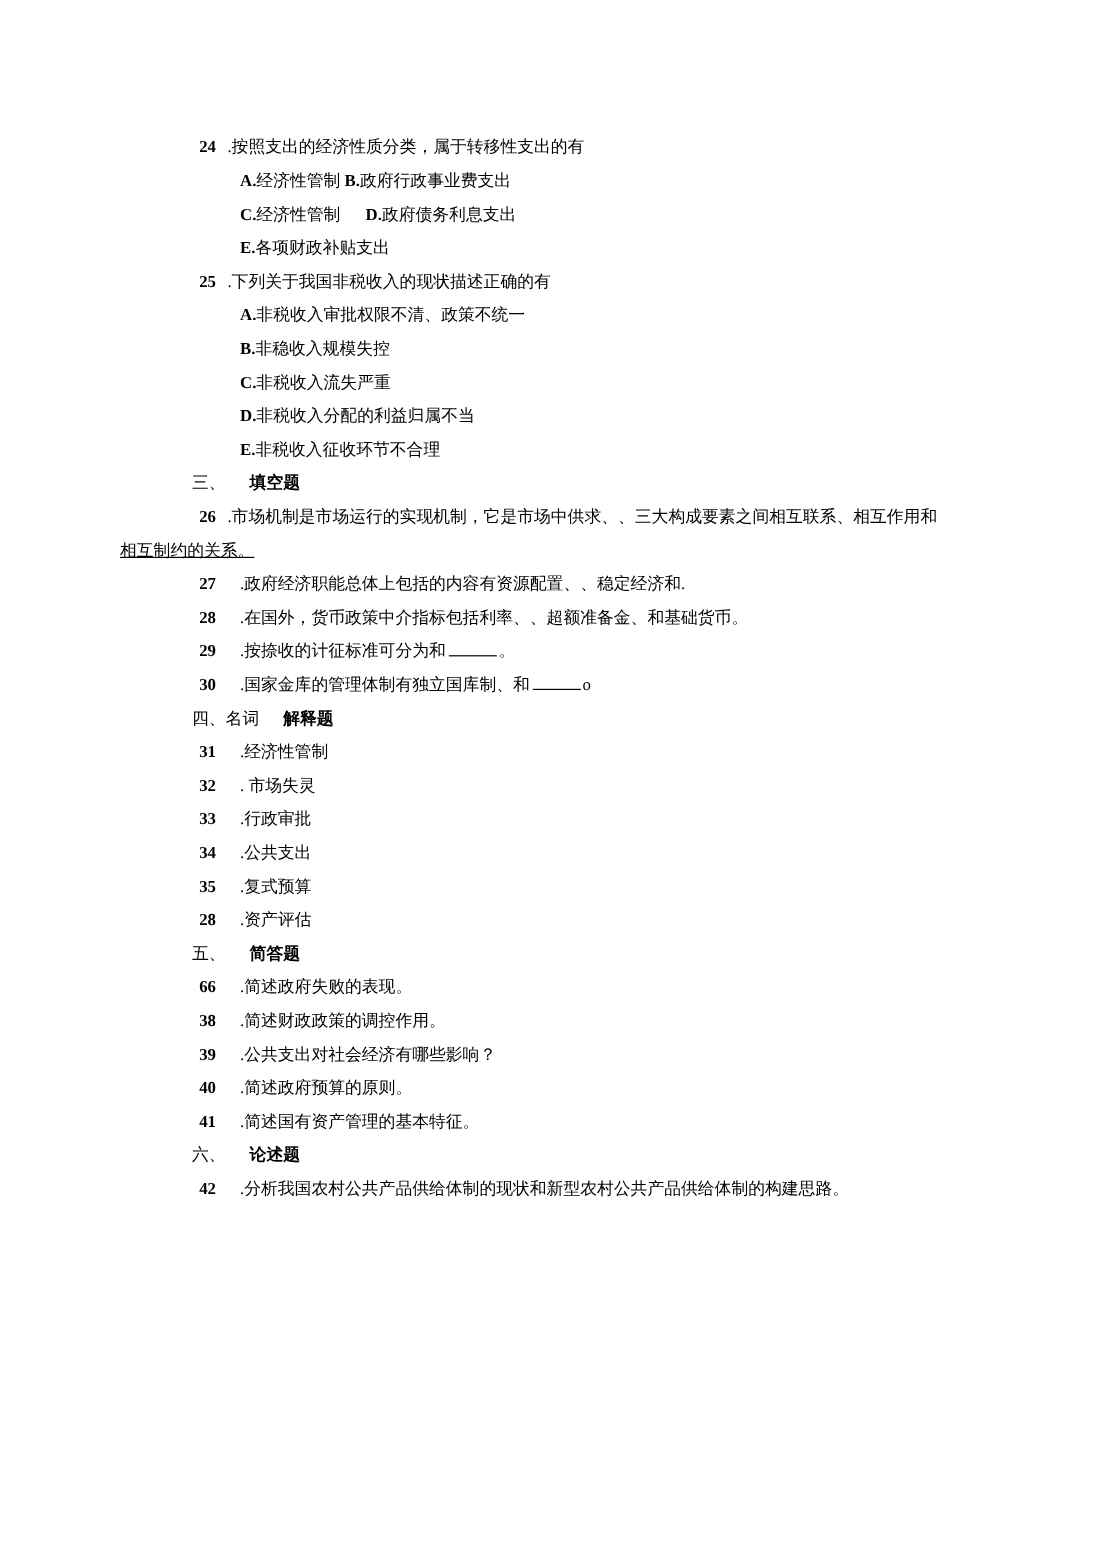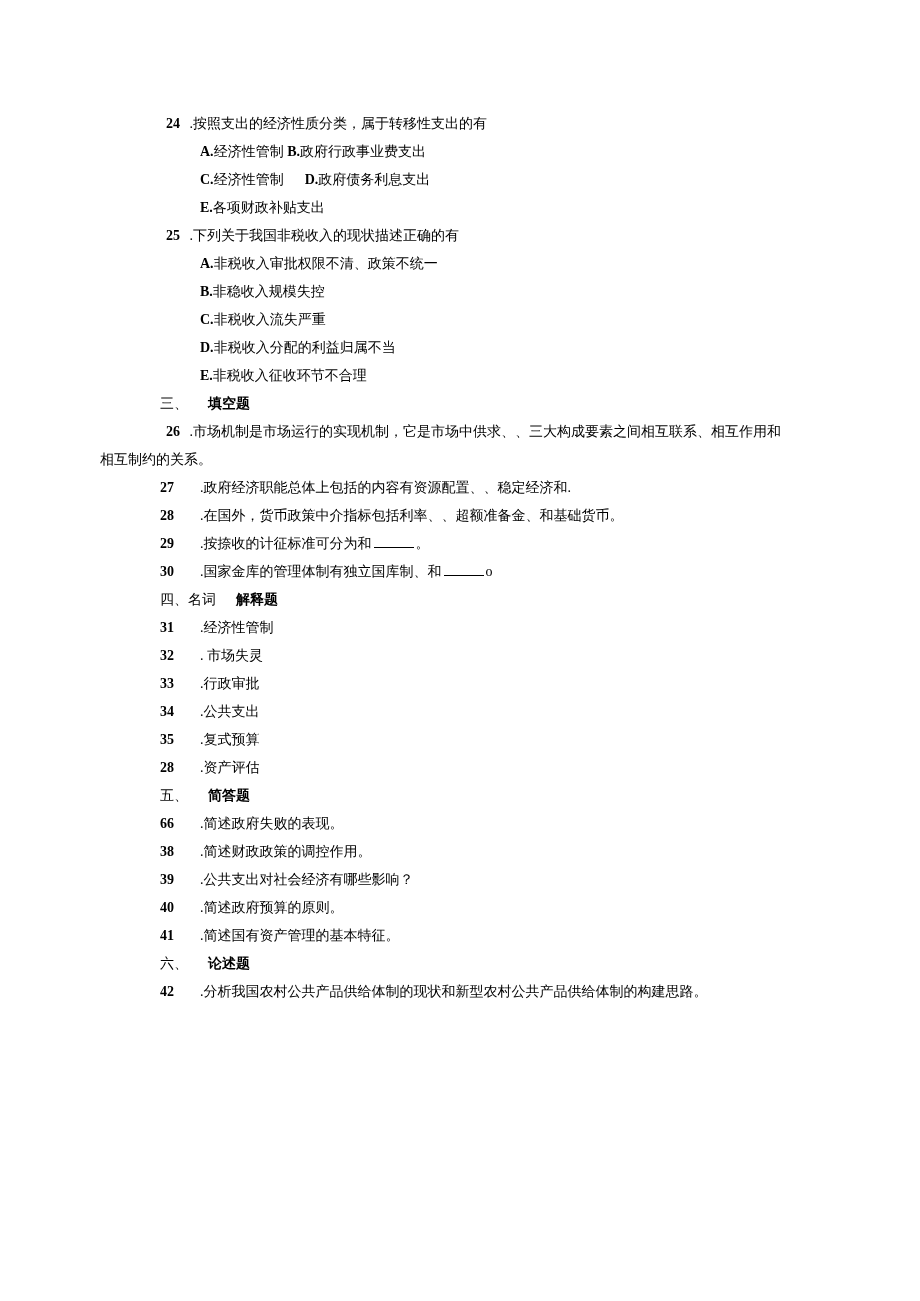--- a/index.html
+++ b/index.html
@@ -31,32 +31,33 @@
     .section-title {
       padding-left: 60px;
     }
     .bold {
       font-weight: bold;
       margin-left: 20px;
     }
     .continuation {
       padding-left: 0;
       text-indent: 0;
+      text-decoration: underline;
     }
     .blank {
       display: inline-block;
       border-bottom: 1px solid #000;
       min-width: 40px;
       height: 1em;
       vertical-align: baseline;
       margin: 0 2px;
     }
     .num-wide {
       min-width: 26px;
-      text-align: left;
+      text-align: center;
     }
   </style>
 </head>
 <body>
 
 <div class="question-line">
   <span class="question-num">24</span><span> .按照支出的经济性质分类，属于转移性支出的有</span>
 </div>
 <div class="option-line">
   <span class="option-label">A.</span><span>经济性管制 </span><span class="option-label">B.</span><span>政府行政事业费支出</span>

